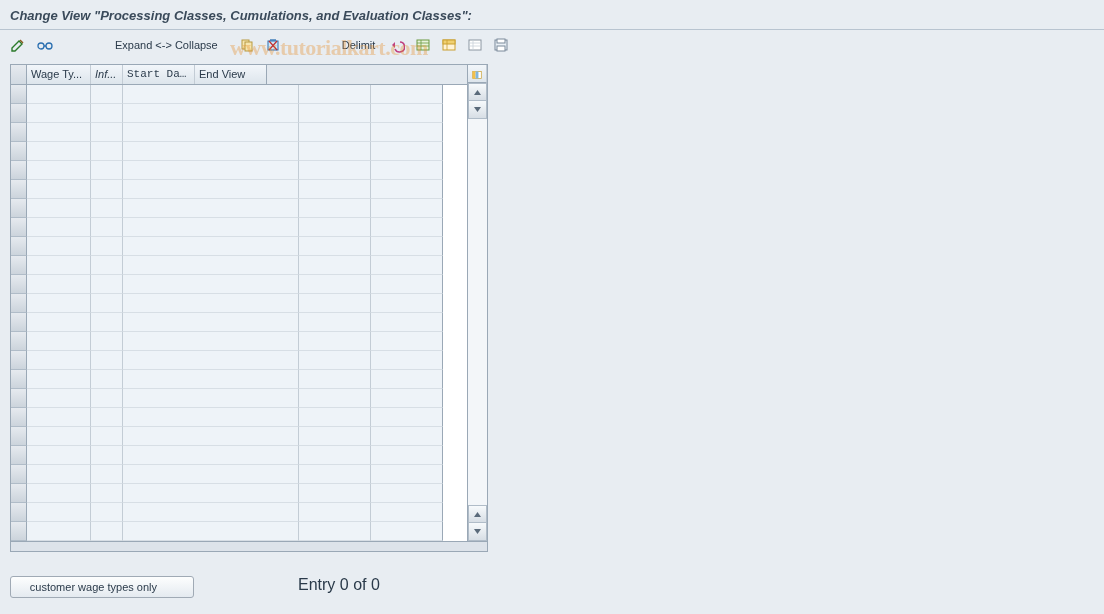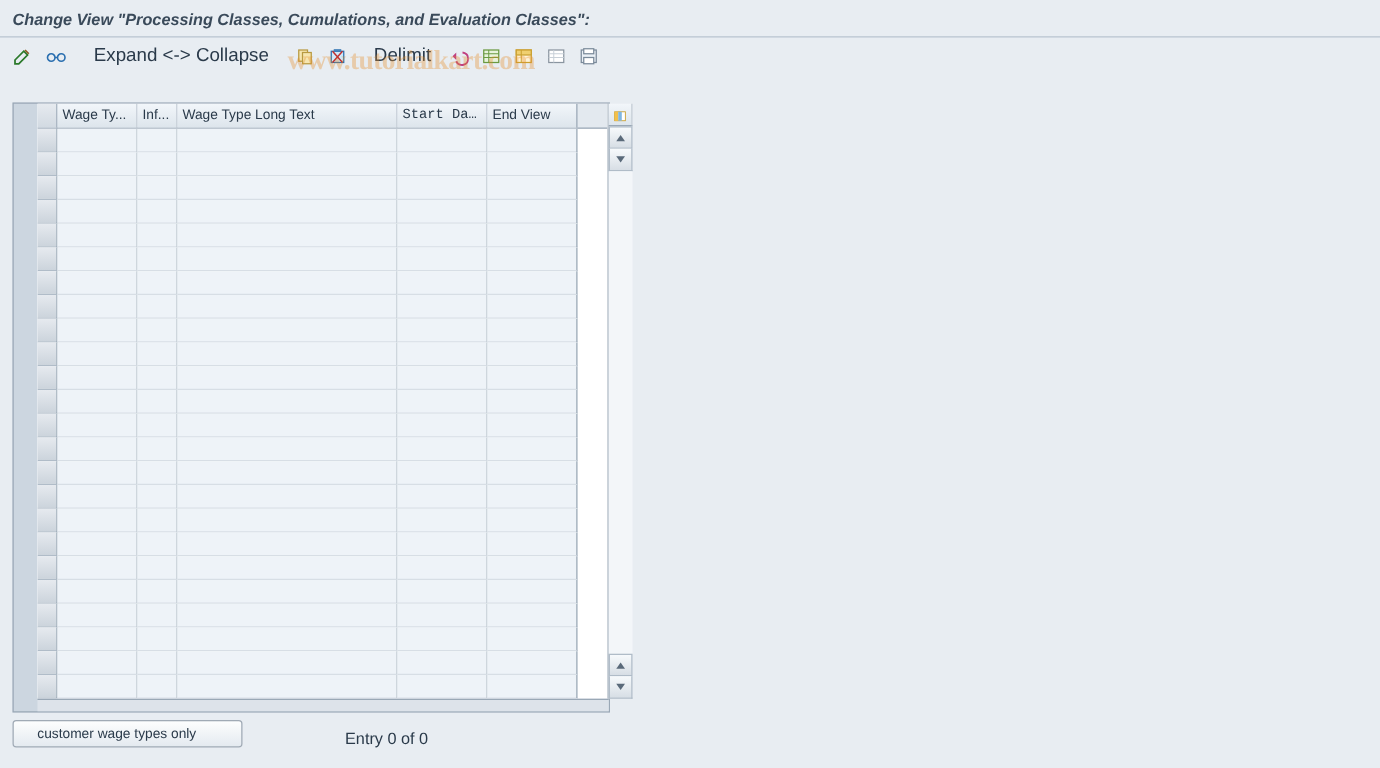--- a/index.html
+++ b/index.html
@@ -38,49 +38,49 @@
       display: inline-flex;
       align-items: center;
       justify-content: center;
       height: 20px;
       min-width: 20px;
       padding: 0 2px;
       cursor: pointer;
       color: #2a3a4a;
     }
     .toolbar-text {
-      font-size: 15px;
+      font-size: 11px;
       color: #2a3a4a;
       padding: 0 6px;
       cursor: pointer;
       height: 20px;
       line-height: 20px;
+      margin-left: 40px;
     }
     .watermark {
       position: absolute;
       top: 35px;
       left: 230px;
       font-size: 22px;
       font-weight: 700;
       color: rgba(230,140,40,0.35);
       pointer-events: none;
       font-family: Georgia, serif;
       letter-spacing: -0.5px;
     }
     
     .table-wrap {
-      margin: 22px 0 0 10px;
+      margin: 4px 0 0 10px;
       border: 1px solid #9aa8b6;
       background: #ccd6e0;
       width: 478px;
       height: 488px;
       display: flex;
       flex-direction: column;
       position: relative;
-      padding-left: 19px;
     }
     .grid-inner{
       display:flex;
       flex:1;
       min-height:0;
     }
     .grid-main{
       flex:0 0 457px;
       overflow:hidden;
       background:#fff;
@@ -97,21 +97,21 @@
       color: #2a3a4a;
       padding: 3px 4px 0 4px;
       border-right: 1px solid #c3ccd5;
       overflow: hidden;
       white-space: nowrap;
       text-overflow: ellipsis;
       background: linear-gradient(#f2f6fa,#dde5ec);
     }
     .th.selector { width: 16px; background:linear-gradient(#e6eaef,#d2dae2); border-right:1px solid #9aa8b6;}
     .th.c1 { width: 64px; }
-    .th.c2 { width: 32px; }
+    .th.c2 { width: 32px; font-style: italic; }
     .th.c3 { width: 176px; }
     .th.c4 { width: 72px; font-family: Liberation Mono, monospace; }
     .th.c5 { width: 72px; border-right:1px solid #9aa8b6;}
     .th.cfg { width:19px; background:linear-gradient(#f2f6fa,#dde5ec); display:flex; align-items:center; justify-content:center; }
     .tbody { }
     .trow {
       display: flex;
       height: 19px;
     }
     .trow .cell {
@@ -152,42 +152,42 @@
       height:10px;
       background:#dde3ea;
       border-top:1px solid #9aa8b6;
     }
     
     .bottom-bar{
       position:absolute;
       left:10px;
       bottom:16px;
       display:flex;
-      align-items:flex-end;
-      gap:2px;
+      align-items:flex-start;
+      gap:24px;
     }
     .btn{
       display:inline-flex;
       align-items:center;
       justify-content:center;
       height:22px;
       border:1px solid #a0aab5;
       border-radius:3px;
       background:linear-gradient(#fdfefe,#e4eaf0);
       font-size:11px;
       color:#2a3a4a;
       cursor:pointer;
       gap:6px;
       padding:0 10px;
     }
     .btn.wide{width:184px; justify-content:flex-end;}
     .btn .icon-slot{margin-right:auto;display:inline-flex;}
     .btn.pos{width:184px; color:#8a95a0;}
     .status-text{
-      font-size:13px;
+      font-size:16px;
       color:#2a3a4a;
       margin-left:80px;
     }
     
     svg{display:block;}
   </style>
 </head>
 <body>
 
 <div class="header">
@@ -262,21 +262,20 @@
 
 <div class="watermark">www.tutorialkart.com</div>
 
 <div class="table-wrap">
   <div class="grid-inner">
     <div class="grid-main">
       <div class="thead">
         <div class="th selector"></div>
         <div class="th c1">Wage Ty...</div>
         <div class="th c2">Inf...</div>
-        <div class="th c3">Wage Type Long Text</div>
         <div class="th c4">Start Date</div>
         <div class="th c5">End View</div>
       </div>
       <div class="tbody" id="grid-body">
           <div class="trow">
             <div class="cell selector"></div>
             <div class="cell c1"></div>
             <div class="cell c2"></div>
             <div class="cell c3"></div>
             <div class="cell c4"></div>

